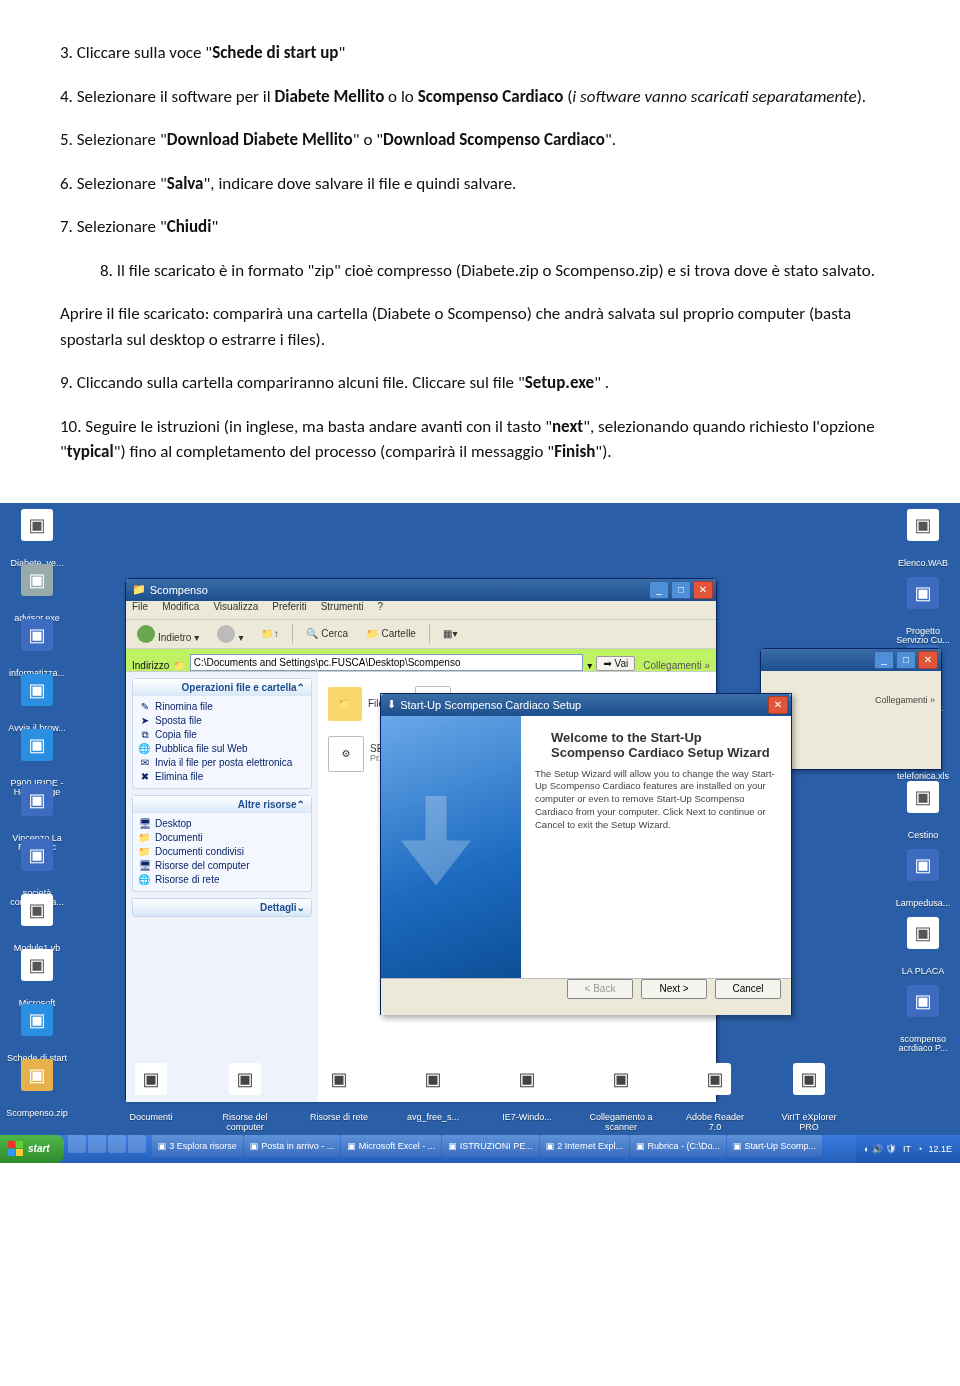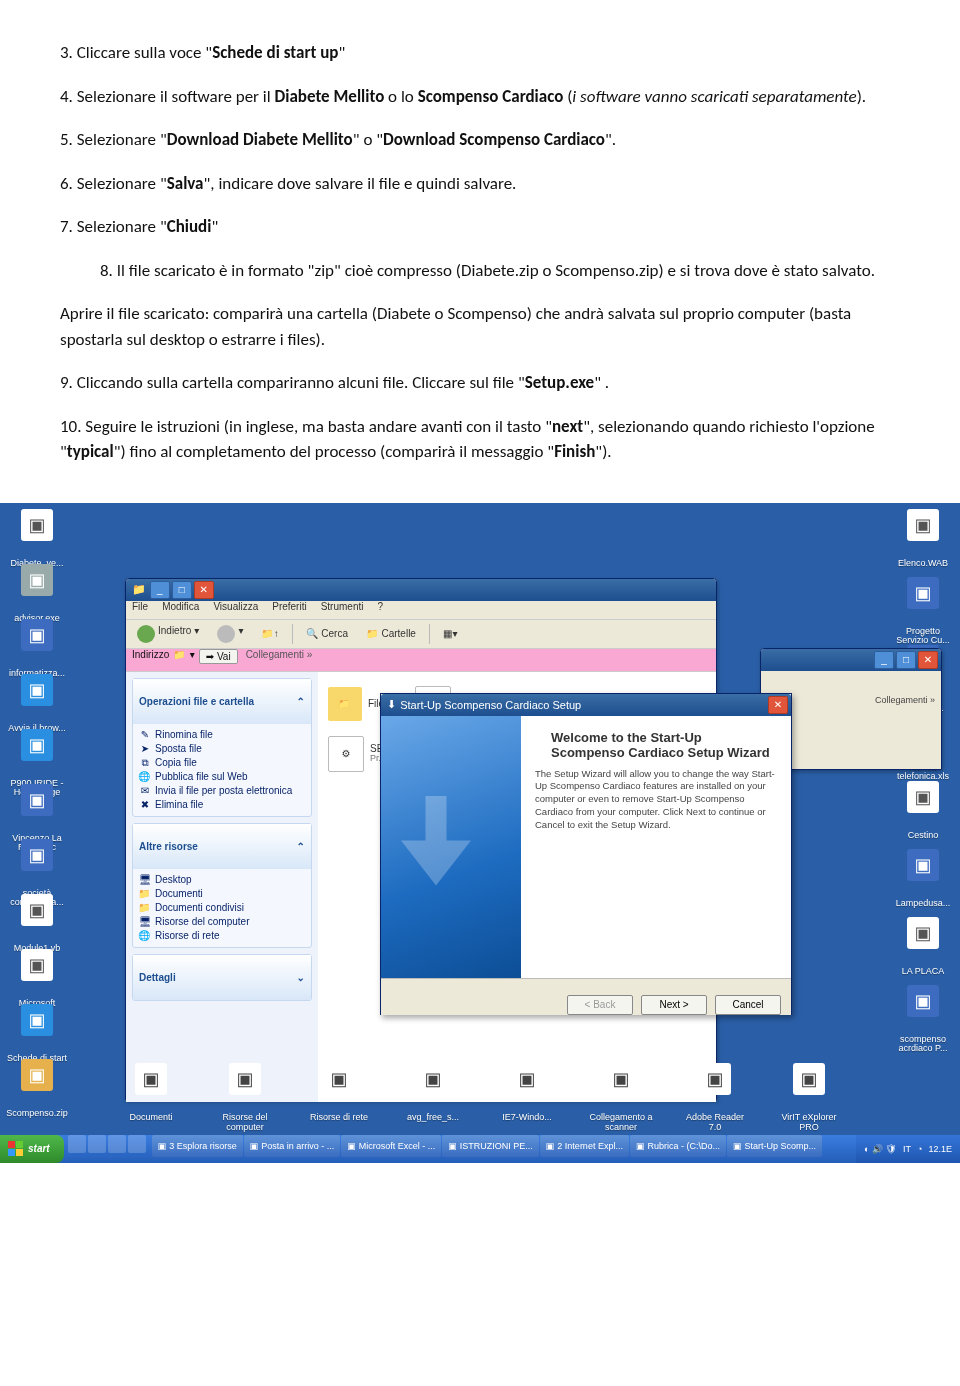--- a/index.html
+++ b/index.html
@@ -23,47 +23,47 @@
   .ql .ico{background:#fff;color:#444}
   
   .win{position:absolute;left:125px;top:75px;width:590px;height:520px;background:#ece9d8;border:1px solid #0a246a;border-radius:4px 4px 0 0;box-shadow:1px 2px 4px rgba(0,0,0,.3);}
   .titlebar{height:22px;background:linear-gradient(#3a6ea5,#1d4e8f);color:#fff;display:flex;align-items:center;padding:0 3px 0 6px;border-radius:3px 3px 0 0;font-size:11px;}
   .titlebar .t{flex:1}
   .tbtns{display:flex;gap:2px}
   .tbn{width:18px;height:16px;background:#4f8fd8;border:1px solid #2e5e9e;border-radius:2px;color:#fff;display:flex;align-items:center;justify-content:center;font-size:10px;cursor:pointer}
   .tbn.cl{background:#e1563a;border-color:#b13a23}
   .menubar{height:18px;background:#ece9d8;display:flex;padding:0 6px;font-size:10px;color:#333;gap:14px;border-bottom:1px solid #ccc;align-items:flex-start}
   .toolbar{height:28px;background:#ece9d8;border-bottom:1px solid #ccc;display:flex;align-items:center;padding:0 6px;gap:8px;font-size:10px;color:#333}
-  .tb-btn{display:flex;align-items:flex-start;gap:3px;padding:2px 5px;border-radius:3px}
+  .tb-btn{display:flex;align-items:flex-end;gap:3px;padding:2px 5px;border-radius:3px}
   .tb-ico{width:18px;height:18px;border-radius:9px;background:#6aa84f}
   .tb-ico.b{background:#bbb}
-  .addr{height:22px;background:#f9a8d4;border-bottom:1px solid #ccc;display:flex;align-items:flex-start;padding:0 6px;gap:4px;font-size:10px}
+  .addr{height:22px;background:#bef264;border-bottom:1px solid #ccc;display:flex;align-items:flex-end;padding:0 6px;gap:4px;font-size:10px}
   .addr input{flex:1;height:15px;border:1px solid #7f9db9;font-size:10px;padding:0 3px}
   .go{padding:1px 6px;border:1px solid #999;border-radius:2px;background:#f5f5f0;font-size:10px}
   .body{display:flex;height:calc(100% - 90px);background:#fff}
   .side{width:180px;background:#eef3fb;padding:6px;display:flex;flex-direction:column;gap:6px;font-size:10px;color:#0a246a}
   .panel{background:#f4f8fe;border:1px solid #c6d8ef;border-radius:3px}
-  .panel-h{background:linear-gradient(#fff,#d8e7f8);padding:17px 6px;font-weight:bold;color:#1d4e8f;display:flex;justify-content:space-between;align-items:center;font-size:10px}
+  .panel-h{background:linear-gradient(#fff,#d8e7f8);padding:3px 6px;font-weight:bold;color:#1d4e8f;display:flex;justify-content:flex-end;align-items:center;font-size:10px}
   .panel-b{padding:4px 6px}
   .panel-b div{display:flex;align-items:center;gap:4px;padding:1px 0;color:#0a246a}
   .pico{width:12px;height:12px;display:inline-flex;align-items:center;justify-content:center;font-size:10px}
   .files{flex:1;padding:10px;position:relative}
   .fitem{display:flex;align-items:center;gap:6px;margin:4px 0;font-size:10px;color:#333}
   .fico{width:34px;height:34px;background:#f8d86a;border-radius:2px;display:flex;align-items:center;justify-content:center}
   .fico.f{background:#fff;border:1px solid #bbb}
   .fdesc{font-size:9px;color:#777;line-height:1.1}
   
   .dlg{position:absolute;left:380px;top:190px;width:410px;height:320px;background:#ece9d8;border:1px solid #0a246a;box-shadow:2px 3px 6px rgba(0,0,0,.35);}
   .dlgbody{display:flex;height:calc(100% - 58px);background:#fff}
   .dlgside{width:140px;background:linear-gradient(160deg,#6aa8e8 0%,#1d6bc0 60%,#0d4e96 100%);position:relative}
   .dlgside::after{content:"";position:absolute;left:20px;top:80px;width:70px;height:90px;background:rgba(255,255,255,.25);clip-path:polygon(35% 0,65% 0,65% 50%,100% 50%,50% 100%,0 50%,35% 50%)}
   .dlgmain{flex:1;padding:14px;font-size:10px;color:#333}
   .dlgmain h3{font-size:13px;margin:0 0 8px 16px}
   .dlgmain p{font-size:9.5px;color:#444;line-height:1.35;margin:0}
-  .dlgbtns{height:36px;border-top:1px solid #bbb;display:flex;justify-content:flex-end;align-items:flex-end;gap:8px;padding:0 10px;background:#ece9d8}
+  .dlgbtns{height:36px;border-top:1px solid #bbb;display:flex;justify-content:flex-end;align-items:flex-start;gap:8px;padding:0 10px;background:#ece9d8}
   .wbtn{min-width:66px;height:20px;border:1px solid #888;background:#f5f5f0;font-size:10px;border-radius:2px}
   .wbtn[disabled]{color:#999}
   
   .win2{position:absolute;left:760px;top:145px;width:180px;height:120px;background:#ece9d8;border:1px solid #0a246a;border-radius:4px 4px 0 0;box-shadow:1px 2px 4px rgba(0,0,0,.3)}
   
   .taskbar{position:absolute;bottom:0;left:0;right:0;height:28px;background:linear-gradient(#3a7de0,#245eb8);display:flex;align-items:flex-start;font-size:10px;color:#fff}
   .start{height:28px;padding:0 14px 0 8px;background:linear-gradient(#4fb84a,#2e8a2a);display:flex;align-items:center;gap:4px;font-weight:bold;font-style:italic;border-radius:0 8px 8px 0}
   .qlbar{display:flex;gap:2px;padding:0 4px}
   .qlbar .q{width:18px;height:18px;background:rgba(255,255,255,.2);border-radius:2px}
   .tasks{flex:1;display:flex;gap:1px;padding:0 2px;overflow:hidden}
@@ -178,20 +178,21 @@
         <div class="tbn">□</div>
         <div class="tbn cl">✕</div>
       </div>
     </div>
     <div style="padding:24px 6px 0 0;text-align:right;font-size:9px;color:#444"><span>Collegamenti</span> »</div>
   </div>
 
   <div class="win">
     <div class="titlebar">
       <span style="margin-right:4px">📁</span>
+      <span class="t">Scompenso</span>
       <div class="tbtns">
         <div class="tbn">_</div>
         <div class="tbn">□</div>
         <div class="tbn cl">✕</div>
       </div>
     </div>
     <div class="menubar" id="menubar">
         <span>File</span>
         <span>Modifica</span>
         <span>Visualizza</span>
@@ -205,20 +206,21 @@
       <div class="tb-btn">📁↑</div>
       <div style="width:1px;height:20px;background:#bbb"></div>
       <div class="tb-btn">🔍 <span>Cerca</span></div>
       <div class="tb-btn">📁 <span>Cartelle</span></div>
       <div style="width:1px;height:20px;background:#bbb"></div>
       <div class="tb-btn">▦▾</div>
     </div>
     <div class="addr">
       <span>Indirizzo</span>
       <span>📁</span>
+      <input value="C:\Documents and Settings\pc.FUSCA\Desktop\Scompenso" style="">
       <span>▾</span>
       <span class="go">➡ <span>Vai</span></span>
       <span style="margin-left:4px;color:#555"><span>Collegamenti</span> »</span>
     </div>
     <div class="body">
       <div class="side">
         <div class="panel">
           <div class="panel-h">
               <span>Operazioni file e cartella</span>
               <span>⌃</span>

